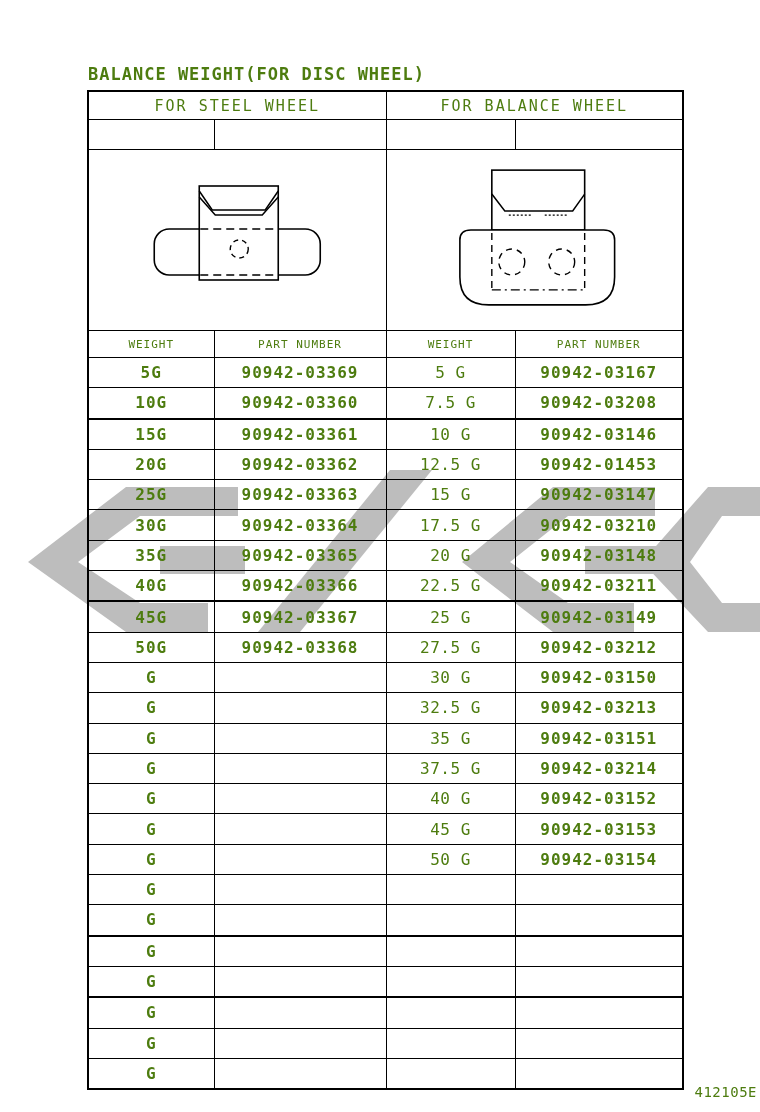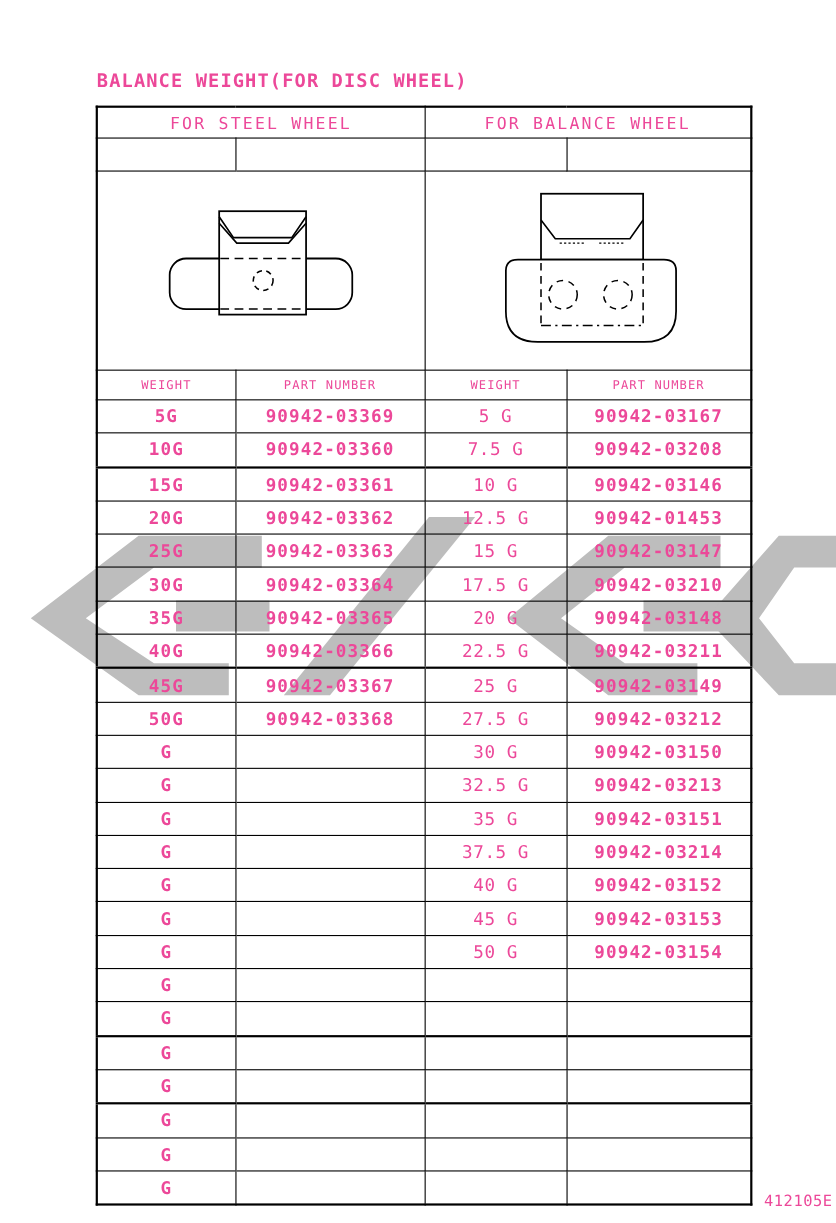--- a/index.html
+++ b/index.html
@@ -1,26 +1,26 @@
 <!DOCTYPE html>
 <html><head>
 <meta charset="utf-8">
 <style>
   html,body{margin:0;padding:0;background:#fff;}
   .page{position:relative;width:760px;height:1112px;background:#ffffff;overflow:hidden;
-        font-family:"DejaVu Sans Mono","Liberation Mono",monospace;color:#ec4899;border-radius:32px;}
+        font-family:"DejaVu Sans Mono","Liberation Mono",monospace;color:#4d7c0f;border-radius:32px;}
 
   
   .watermark{position:absolute;left:0;top:0;width:760px;height:1112px;z-index:0;}
 
   .title{position:absolute;left:88px;top:64px;margin:0;z-index:2;
          font-family:"DejaVu Sans Mono","Liberation Mono",monospace;
          font-size:17px;font-weight:bold;letter-spacing:1px;white-space:nowrap;}
 
-  table.parts-table{position:absolute;left:87px;top:96px;width:595px;z-index:1;
+  table.parts-table{position:absolute;left:87px;top:90px;width:595px;z-index:1;
         border-collapse:collapse;table-layout:fixed;background:transparent;
         border:2px solid #000;}
   .parts-table td,.parts-table th{border:1px solid #000;padding:0;margin:0;
         text-align:center;vertical-align:middle;white-space:nowrap;overflow:hidden;
         font-family:"DejaVu Sans Mono","Liberation Mono",monospace;}
 
   tr.section-row th{height:27px;font-size:15px;font-weight:normal;letter-spacing:2px;}
   tr.gap-row td{height:29px;}
   tr.drawing-row td{height:180px;}
   tr.colhead-row th{height:26px;font-size:11px;font-weight:normal;letter-spacing:1px;}

